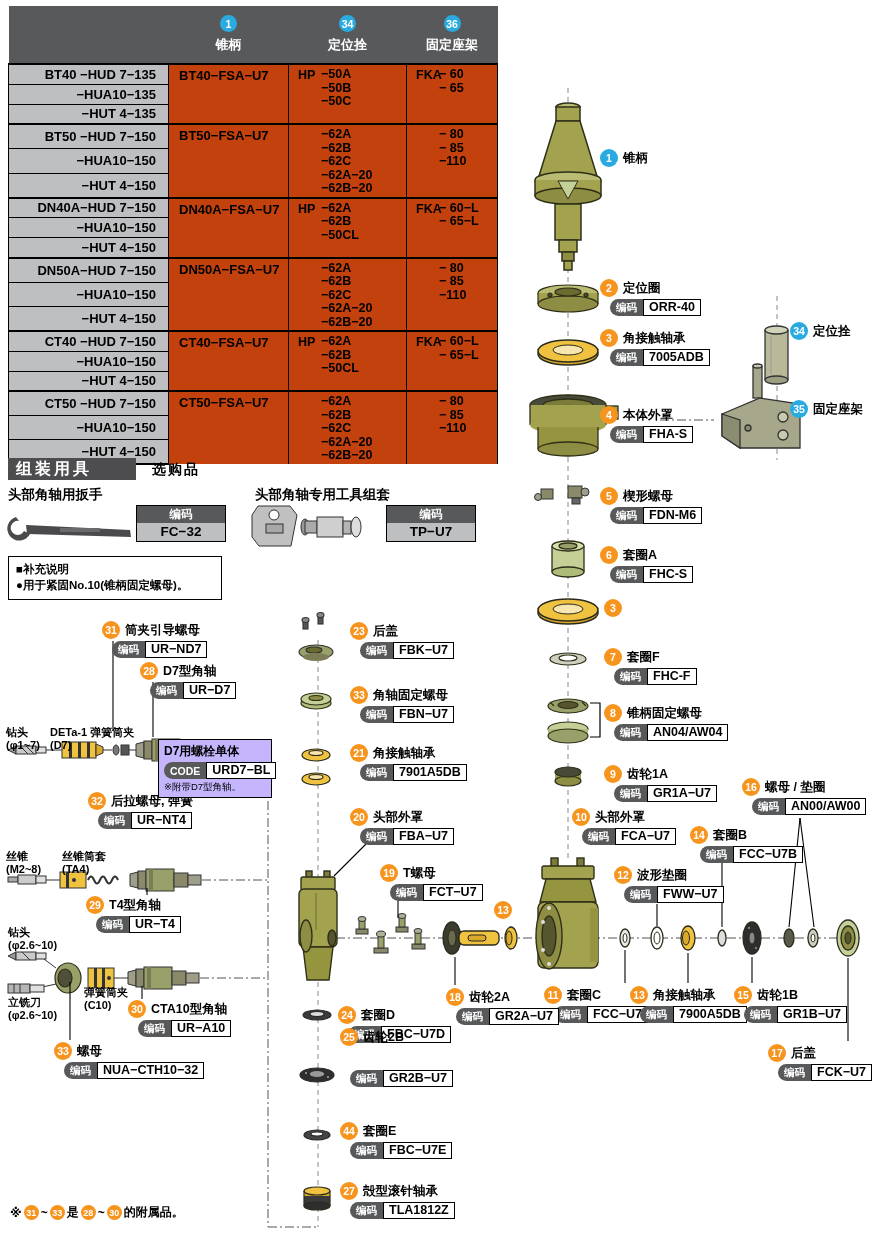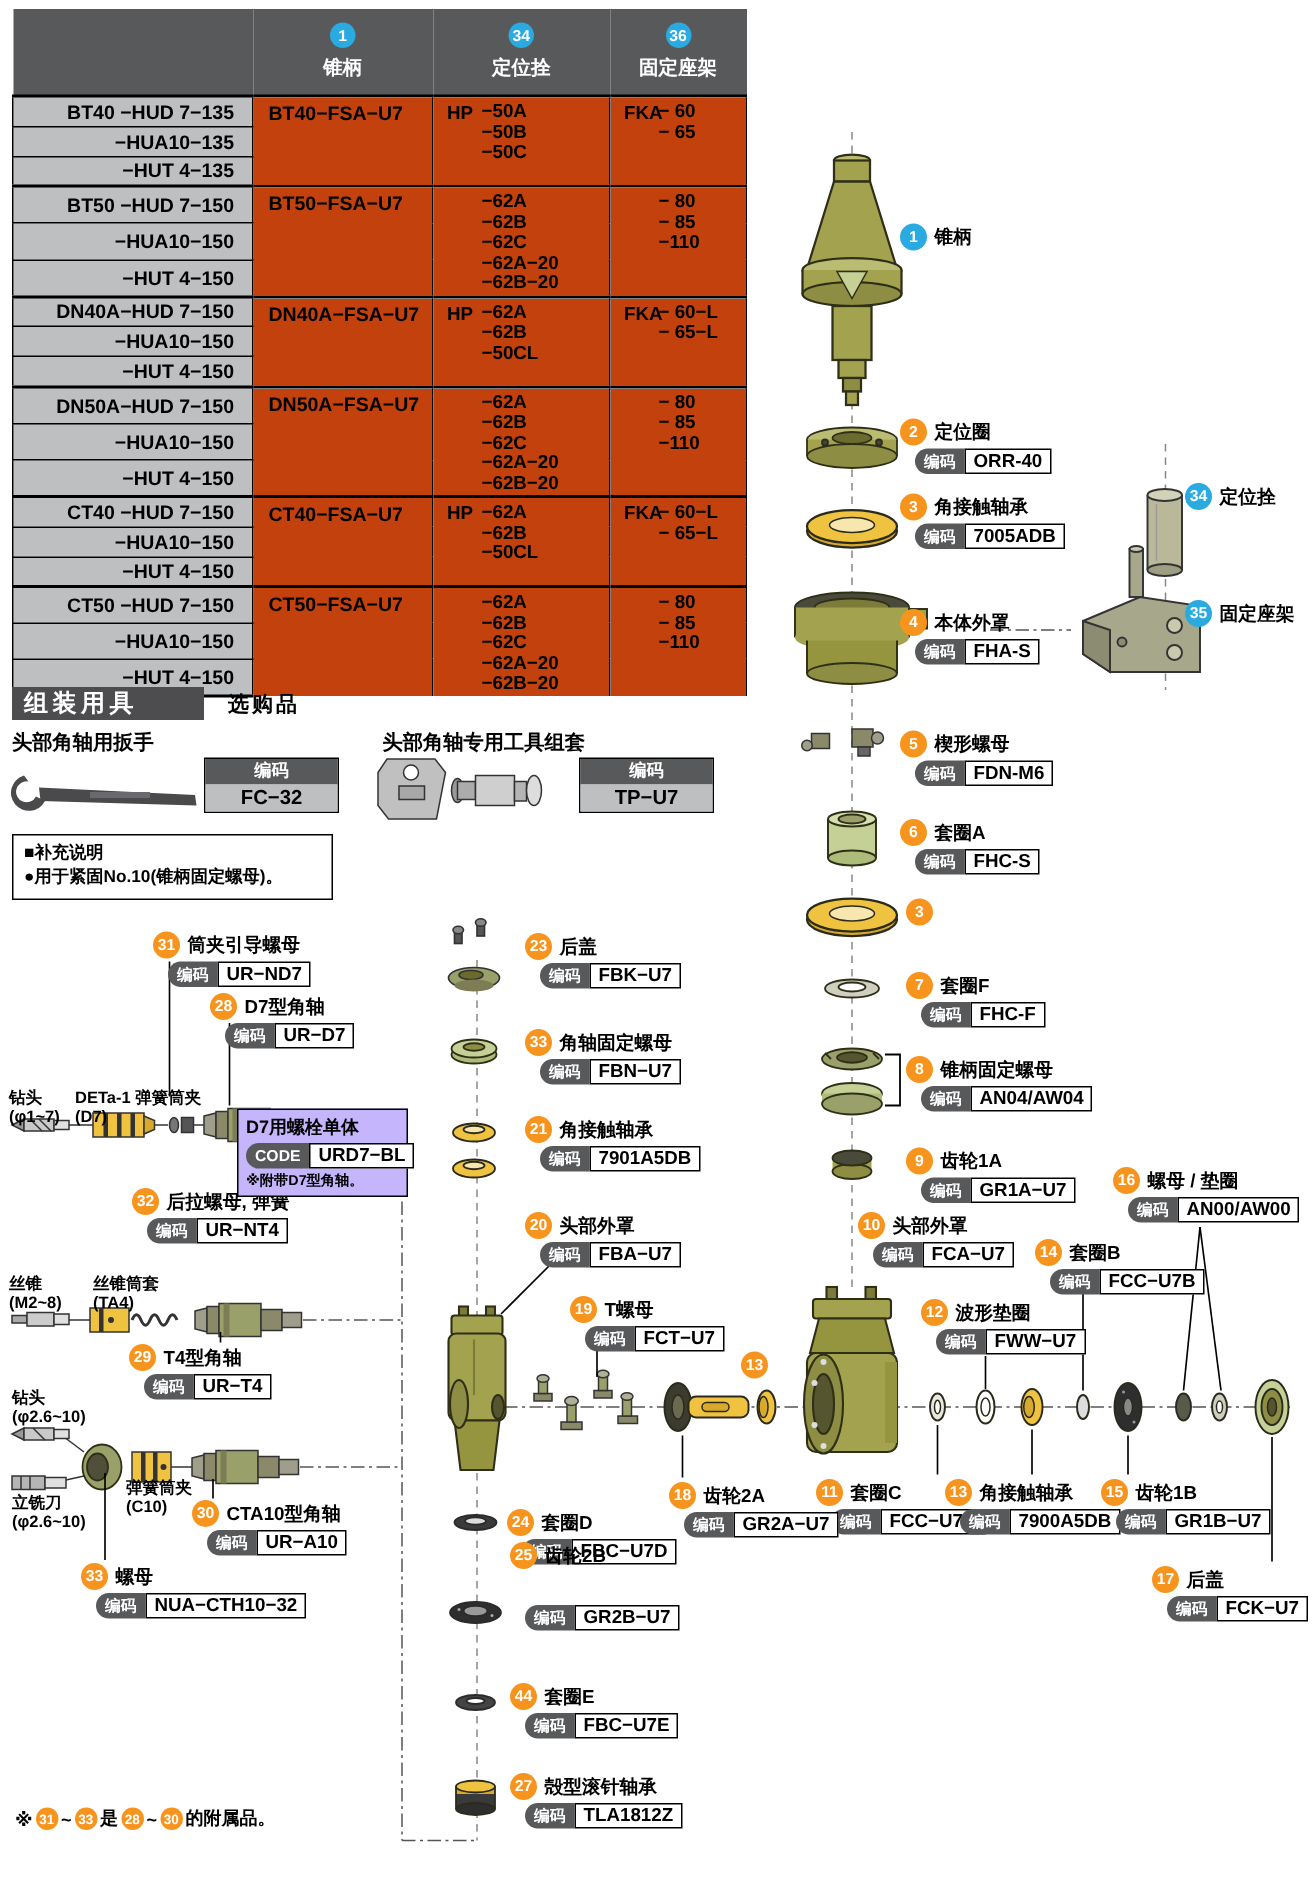--- a/index.html
+++ b/index.html
@@ -40,21 +40,21 @@
   .crow{display:flex;align-items:stretch;margin-left:10px;}
   .ctag{background:#58595B;color:#fff;font-size:10.5px;font-weight:bold;padding:1px 6px 0;
       border-radius:9px 0 0 9px;display:flex;align-items:center;}
   .cval{background:#fff;border:1.5px solid #000;font-weight:bold;font-size:12.5px;padding:0 5px;
       line-height:15px;white-space:nowrap;display:flex;align-items:center;}
   .plain{position:absolute;font-weight:bold;font-size:11px;line-height:13px;white-space:nowrap;z-index:5;}
   
   .d7box{position:absolute;left:158px;top:699px;width:102px;border:1.5px solid #000;background:#c4b5fd;
       padding:3px 5px 3px;z-index:6;margin-top:40px;}
   .d7box .tt{font-size:12px;font-weight:bold;margin-bottom:2px;white-space:nowrap;}
-  .d7box .nt{font-size:9.5px;font-weight:bold;margin-top:2px;white-space:nowrap;}
+  .d7box .nt{font-size:9.5px;font-weight:normal;margin-top:2px;white-space:nowrap;}
   
   .footnote{position:absolute;left:10px;top:1204px;display:flex;align-items:center;gap:2px;
       font-size:12px;font-weight:bold;}
   .fcirc{width:15px;height:15px;border-radius:50%;background:#F7941E;color:#fff;font-size:9px;
       font-weight:bold;display:flex;align-items:center;justify-content:center;}
   svg.diagram{position:absolute;left:0;top:0;z-index:1;}
 </style>
 </head>
 <body>
 

